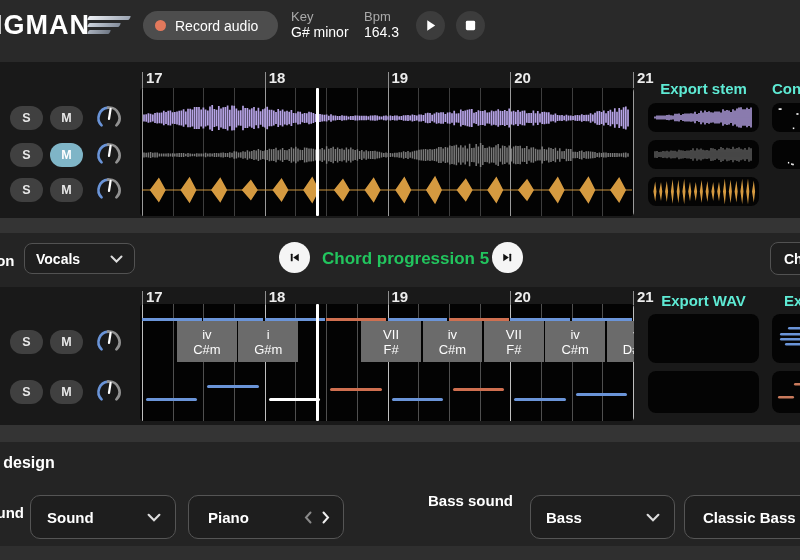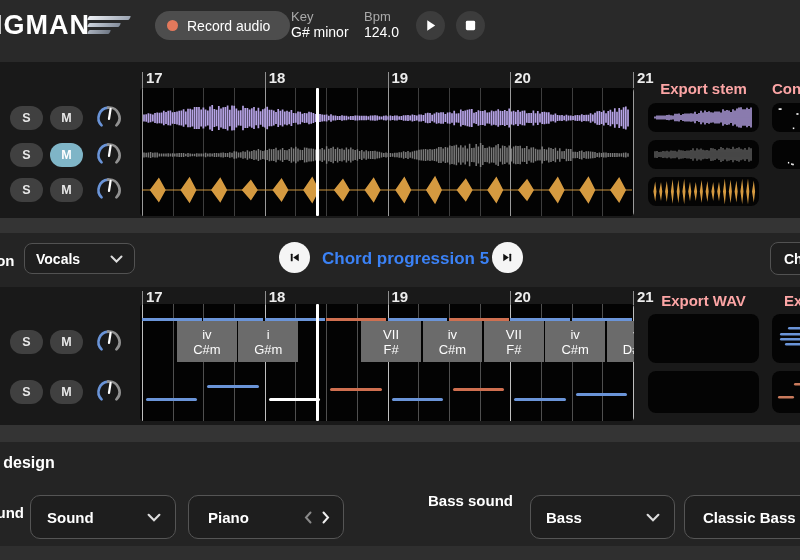--- a/index.html
+++ b/index.html
@@ -11,21 +11,21 @@
   
   .topbar{position:absolute;left:0;top:0;width:800px;height:62px;background:#292929;}
   .logo{position:absolute;left:-5px;top:10px;font-size:27px;font-weight:900;
         letter-spacing:1px;color:#fff;white-space:nowrap;}
   .wing{position:absolute;left:88px;top:15px;width:44px;height:24px;}
   .wing i{position:absolute;left:0;height:4px;border-radius:1px;
           background:linear-gradient(90deg,#eef1f6,#9aa3b1);transform:skewX(-28deg);}
   .wing i:nth-child(1){top:1px;width:42px;}
   .wing i:nth-child(2){top:8px;width:32px;background:linear-gradient(90deg,#cdd3dc,#848d9b);}
   .wing i:nth-child(3){top:15px;width:22px;background:linear-gradient(90deg,#aab1bd,#6f7885);}
-  .record-pill{position:absolute;left:155px;top:11px;width:135px;height:29px;border-radius:15px;
+  .record-pill{position:absolute;left:143px;top:11px;width:135px;height:29px;border-radius:15px;
         background:#4d4d4d;display:flex;align-items:center;cursor:pointer;}
   .rec-dot{width:11px;height:11px;border-radius:50%;margin-left:12px;}
   .rec-label{margin-left:9px;font-size:14px;color:#fff;}
   .kv{position:absolute;top:9px;}
   .kv .k{font-size:13px;color:#a9a9a9;line-height:15px;}
   .kv .v{font-size:14px;color:#fff;line-height:17px;font-weight:400;}
   .circle-btn{position:absolute;top:11px;width:29px;height:29px;border-radius:50%;
         background:#3c3c3c;display:flex;align-items:center;justify-content:center;cursor:pointer;}
 
   
@@ -49,37 +49,37 @@
   .grid-bar{position:absolute;top:0;width:1px;background:#9a9a9a;}
   #lane2 .grid-beat{background:rgba(255,255,255,0.30);}
   #lane2 .grid-bar{background:rgba(255,255,255,0.75);}
   .playhead{position:absolute;top:0;width:3px;background:#ffffff;border-radius:1px;z-index:6;}
 
   .smbtn{position:absolute;width:33px;height:24px;border-radius:12px;background:#404040;
         color:#e8e8e8;font-size:12.5px;font-weight:700;display:flex;align-items:center;
         justify-content:center;cursor:pointer;}
   .knob{position:absolute;width:28px;height:28px;cursor:pointer;}
 
-  .col-head{position:absolute;font-size:15px;font-weight:700;color:#fca5a5;white-space:nowrap;}
+  .col-head{position:absolute;font-size:15px;font-weight:700;color:#5eead4;white-space:nowrap;}
   .thumb{position:absolute;background:#040404;border-radius:8px;overflow:hidden;cursor:pointer;}
 
   
   .cell-accent{position:absolute;height:3px;z-index:1;}
   .chord-cell{position:absolute;height:41px;background:#6b6b6b;z-index:1;
         display:flex;flex-direction:column;align-items:center;justify-content:center;cursor:pointer;margin-left:35px;}
   .chord-cell .ln{font-size:13px;line-height:15px;color:#fdfdfd;}
   .bass-note{position:absolute;height:3px;border-radius:2px;z-index:3;}
 
   
   .dd{position:absolute;border:1px solid #525252;border-radius:8px;background:#1f1f1f;
         display:flex;align-items:center;cursor:pointer;color:#fff;}
   .dd .lbl{font-size:14px;font-weight:600;white-space:nowrap;}
   .round-btn{position:absolute;width:31px;height:31px;border-radius:50%;background:#f5f5f5;
         display:flex;align-items:center;justify-content:center;cursor:pointer;}
-  .ctrl-title{position:absolute;font-size:17px;font-weight:700;color:#3b82f6;white-space:nowrap;}
+  .ctrl-title{position:absolute;font-size:17px;font-weight:700;color:#22c55e;white-space:nowrap;}
   .clip-label{position:absolute;font-size:15px;font-weight:600;color:#fff;white-space:nowrap;}
   .head-label{position:absolute;font-size:16px;font-weight:700;color:#fff;white-space:nowrap;}
   .dd-big{position:absolute;top:53px;height:44px;border:1px solid #555;border-radius:10px;
         background:#1e1e1e;display:flex;align-items:center;cursor:pointer;}
   .dd-big .lbl{font-size:15px;font-weight:600;color:#fff;white-space:nowrap;}
   .spacer{flex:1;}
   .chev{margin-right:14px;display:flex;}
 </style>
 </head>
 <body>
@@ -96,21 +96,21 @@
     <div class="record-pill">
       <span class="rec-dot" id="rec-dot" style="background: rgb(227, 121, 92);"></span>
       <span class="rec-label">Record audio</span>
     </div>
     <div class="kv" style="left:291px;">
       <div class="k">Key</div>
       <div class="v">G# minor</div>
     </div>
     <div class="kv" style="left:364px;">
       <div class="k">Bpm</div>
-      <div class="v">124.0</div>
+      <div class="v">164.3</div>
     </div>
     <div class="circle-btn" style="left:416px;">
       <svg width="15" height="15" viewBox="0 0 16 16">
           <path d="M4.5 2.5 L13 8 L4.5 13.5 Z" fill="#fff"></path>
         </svg>
     </div>
     <div class="circle-btn" style="left:456px;">
       <svg width="13" height="13" viewBox="0 0 14 14">
           <rect x="2" y="2" width="10" height="10" rx="1.5" fill="#fff"></rect>
         </svg>

